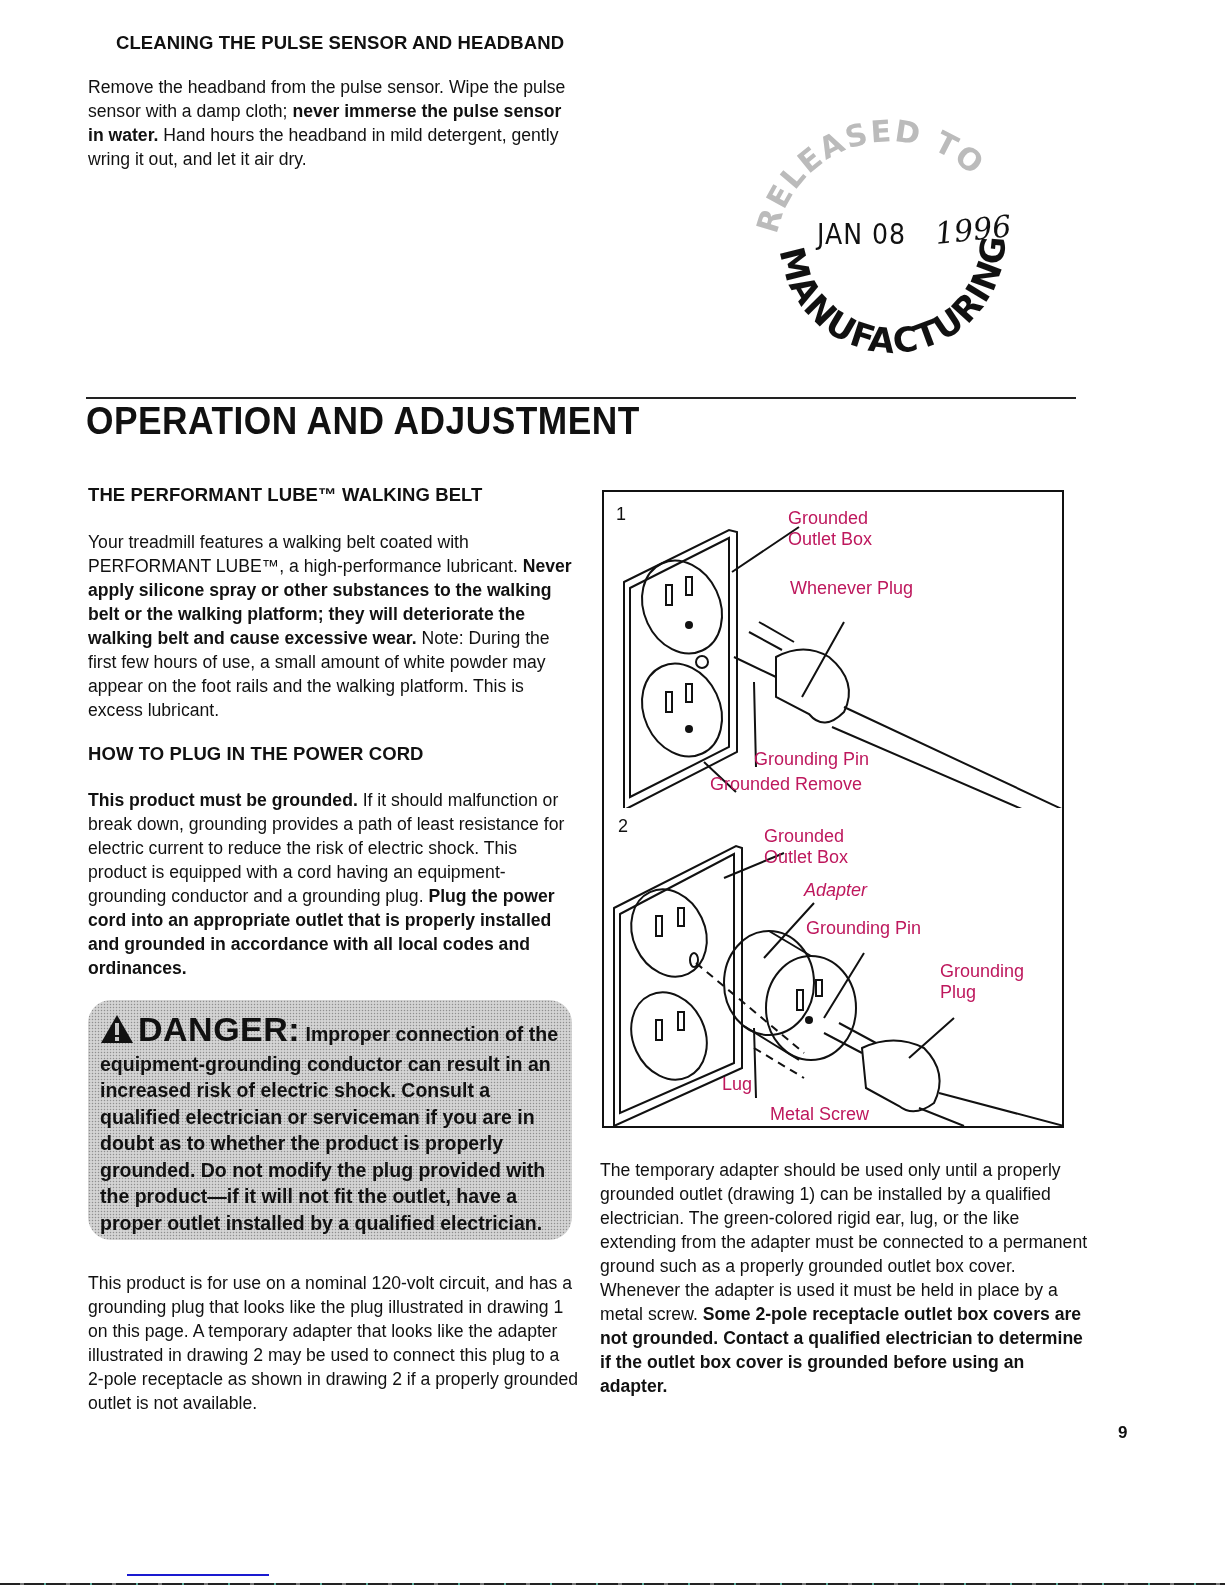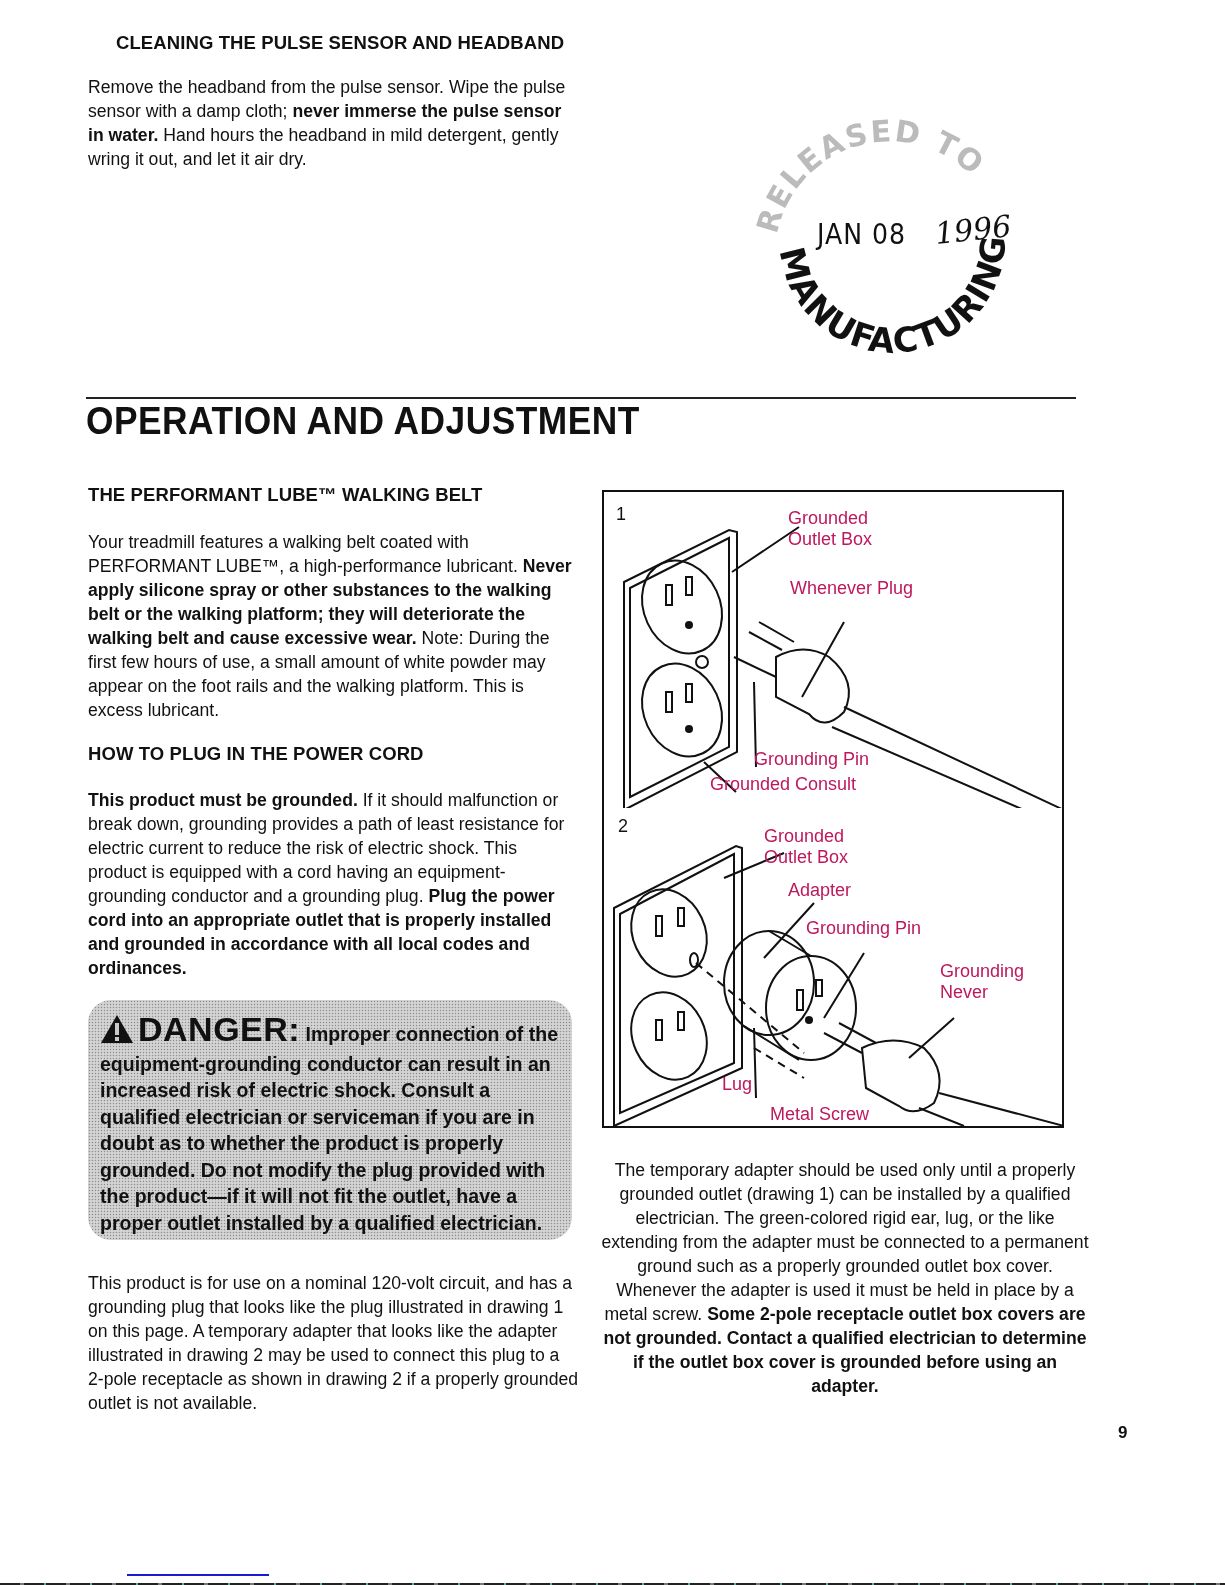--- a/index.html
+++ b/index.html
@@ -112,21 +112,21 @@
     </g>
     <circle cx="85" cy="133" r="4" fill="#111"></circle>
       <circle cx="85" cy="237" r="4" fill="#111"></circle>
   </svg>
   <div class="abs fig-label" style="left:184px; top:16px;">
     <div>Grounded</div>
     <div>Outlet Box</div>
   </div>
   <div class="abs fig-label" style="left:186px; top:86px;">Whenever Plug</div>
   <div class="abs fig-label" style="left:150px; top:257px;">Grounding Pin</div>
-  <div class="abs fig-label" style="left:106px; top:282px;">Grounded Consult</div>
+  <div class="abs fig-label" style="left:106px; top:282px;">Grounded Remove</div>
 </div>
 
 <div class="abs figure-frame" style="left:602px; top:808px; width:462px; height:320px; border-top:none;">
   <div class="abs fig-num" style="left:14px; top:8px;">2</div>
   <svg class="abs" style="left:0; top:0;" width="460" height="318" viewBox="0 0 460 318">
     <g fill="none" stroke="#111" stroke-width="2">
       <polygon points="10,100 132,38 138,40 138,260 10,318"></polygon>
       <polygon points="16,106 130,46 130,255 16,305"></polygon>
       <ellipse cx="65" cy="125" rx="36" ry="45" transform="rotate(-25 65 125)"></ellipse>
       <ellipse cx="65" cy="228" rx="36" ry="45" transform="rotate(-25 65 228)"></ellipse>
@@ -149,30 +149,30 @@
       <path d="M 92 155 L 200 245" stroke-dasharray="8 6"></path>
       <path d="M 150 240 L 200 270" stroke-dasharray="8 6"></path>
       <ellipse cx="90" cy="152" rx="4" ry="7"></ellipse>
     </g>
     <circle cx="205" cy="212" r="4" fill="#111"></circle>
   </svg>
   <div class="abs fig-label" style="left:160px; top:18px;">
     <div>Grounded</div>
     <div>Outlet Box</div>
   </div>
-  <div class="abs fig-label" style="left:184px; top:72px;">Adapter</div>
+  <div class="abs fig-label" style="left:200px; top:72px;font-style:italic;">Adapter</div>
   <div class="abs fig-label" style="left:202px; top:110px;">Grounding Pin</div>
   <div class="abs fig-label" style="left:336px; top:153px;">
     <div>Grounding</div>
-    <div>Never</div>
+    <div>Plug</div>
   </div>
   <div class="abs fig-label" style="left:118px; top:266px;">Lug</div>
   <div class="abs fig-label" style="left:166px; top:296px;">Metal Screw</div>
 </div>
 
-<div class="abs body-text" style="left:600px; top:1158px; width:490px;text-align:center;">
+<div class="abs body-text" style="left:600px; top:1158px; width:490px;">
   <span>The temporary adapter should be used only until a properly grounded outlet (drawing 1) can be installed by a qualified electrician. The green-colored rigid ear, lug, or the like extending from the adapter must be connected to a permanent ground such as a properly grounded outlet box cover. Whenever the adapter is used it must be held in place by a metal screw. </span><b>Some 2-pole receptacle outlet box covers are not grounded. Contact a qualified electrician to determine if the outlet box cover is grounded before using an adapter.</b>
 </div>
 
 <div class="abs" style="left:1118px; top:1423px; font-size:17px; font-weight:bold;">9</div>
 
 <div class="abs bottom-link" style="left:127px; top:1574px; width:142px;"></div>
 <div class="abs scanline" style="left:0; top:1583px; width:1225px;"></div>
 
 </body></html>

